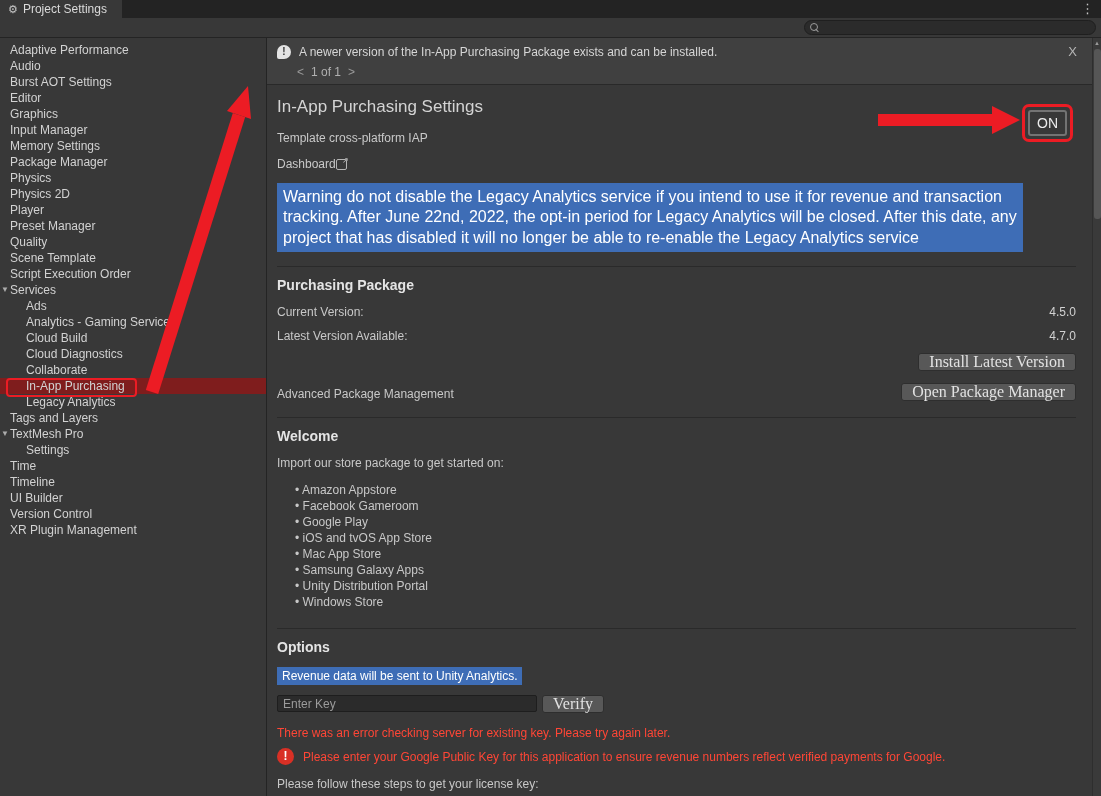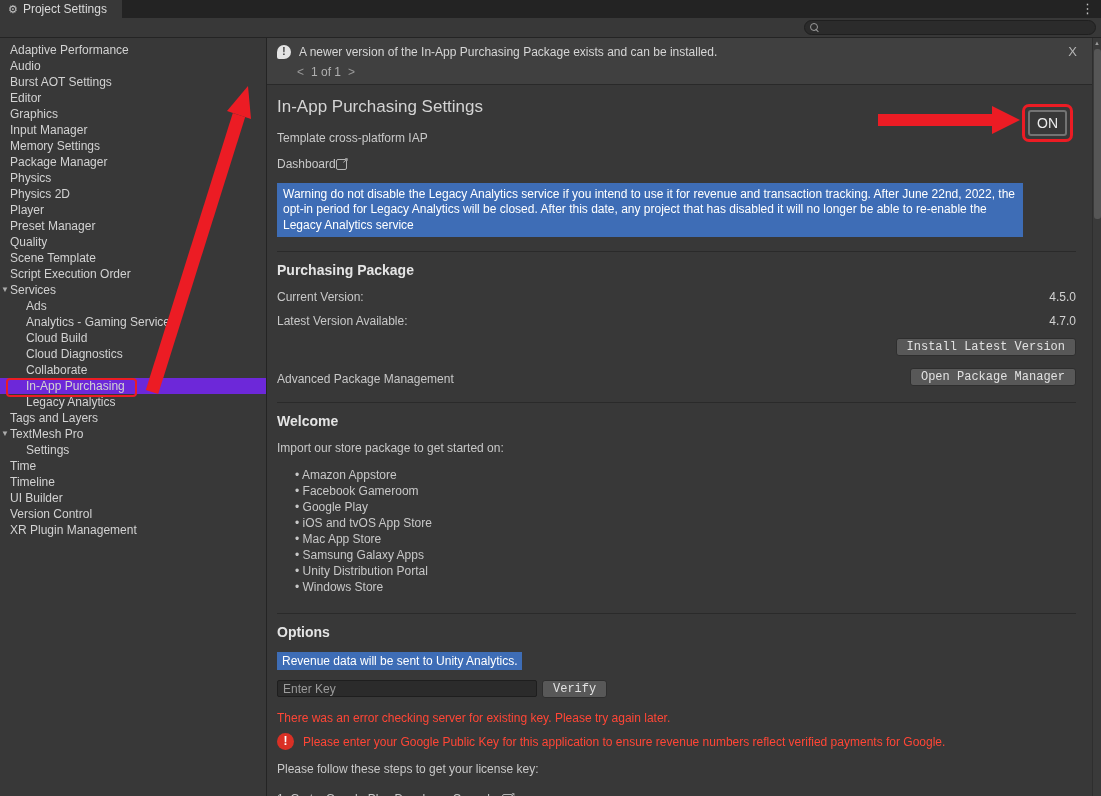--- a/index.html
+++ b/index.html
@@ -22,46 +22,46 @@
   .mag { width:9px; height:9px; position:relative; flex:0 0 9px; }
   .mag::before { content:""; position:absolute; width:6px; height:6px; border:1px solid #9a9a9a; border-radius:50%; top:0; left:0; }
   .mag::after { content:""; position:absolute; width:4px; height:1px; background:#9a9a9a; transform:rotate(45deg); top:7px; left:5px; }
   .searchbox input { flex:1; background:transparent; border:none; outline:none; color:#d0d0d0; font-size:11px; font-family:inherit; }
 
   
   .bodyrow { display:flex; height:758px; }
   .sidebar { width:267px; background:#383838; border-right:1px solid #242424; padding-top:4px; overflow:hidden; flex:0 0 267px; }
   .sb-item { height:16px; line-height:16px; padding-left:10px; color:#d2d2d2; font-size:12px; white-space:nowrap; position:relative; cursor:default; }
   .sb-item.indent { padding-left:26px; }
-  .sb-item.selected { background:#6d28d9; }
+  .sb-item.selected { background:#7f1d1d; }
   .fold-arrow { position:absolute; left:1px; top:0; font-size:8px; color:#ababab; line-height:16px; }
 
   
   .main { flex:1; position:relative; background:#383838; }
   .banner { background:#404040; border-bottom:1px solid #292929; padding:7px 10px 3px 10px; position:relative; margin-right:9px; }
   .banner-row { display:flex; align-items:center; gap:8px; color:#d6d6d6; }
   .info-icon { width:14px; height:14px; border-radius:50% 50% 50% 2px; background:#e4e4e4; color:#333; font-weight:bold; text-align:center; line-height:14px; font-size:10px; flex:0 0 14px; }
   .pager { margin:6px 0 2px 20px; color:#b0b0b0; display:flex; gap:7px; align-items:center; }
   .pager .pg-btn { color:#9a9a9a; cursor:pointer; }
   .banner-close { position:absolute; right:15px; top:6px; color:#b5b5b5; font-size:13px; cursor:pointer; }
 
   .content { padding:10px 16px 0 10px; margin-right:9px; }
   .page-title { font-size:17px; color:#d4d4d4; font-weight:400; margin:2px 0 14px 0; }
   .simplify { margin-bottom:12px; color:#c9c9c9; }
   .dashboard-row { display:inline-flex; align-items:center; margin-bottom:12px; cursor:pointer; color:#c9c9c9; }
   .ext-icon { width:11px; height:11px; border:1px solid #b5b5b5; border-radius:2px; position:relative; display:inline-block; }
   .ext-icon::after { content:"↗"; position:absolute; font-size:8px; top:-4px; right:-3px; color:#b5b5b5; }
-  .warn-box { background:#3e6db6; color:#fff; width:746px; padding:4px 6px; font-size:12px; line-height:1.28; margin-bottom:14px; }
+  .warn-box { background:#3e6db6; color:#fff; width:746px; padding:4px 6px; font-size:16px; line-height:1.28; margin-bottom:14px; }
 
   .section { border-top:1px solid #2a2a2a; padding:10px 0 8px 0; margin-top:2px; }
   .section h2 { font-size:14px; color:#e4e4e4; font-weight:bold; margin-bottom:12px; }
 
   .vrow { display:flex; justify-content:space-between; margin:10px 0; }
   .vrow .value { color:#d2d2d2; }
-  .btn { background:#585858; border:1px solid #2e2e2e; color:#e2e2e2; font-size:12px; padding:1px 10px; border-radius:3px; font-family:Liberation Mono, monospace; cursor:pointer; line-height:14px; }
+  .btn { background:#585858; border:1px solid #2e2e2e; color:#e2e2e2; font-size:16px; padding:1px 10px; border-radius:3px; font-family:Liberation Serif, serif; cursor:pointer; line-height:14px; }
   .btn-row { display:flex; justify-content:flex-end; margin:8px 0; }
   .adv-row { display:flex; justify-content:space-between; align-items:flex-end; margin:12px 0 6px 0; }
 
   .welcome-intro { margin-bottom:6px; }
   .stores { margin:12px 0 8px 18px; }
   .store-item { line-height:16px; color:#c8c8c8; }
   .store-item::before { content:"• "; }
 
   .analytics-chip { display:inline-block; background:#3e6db6; color:#fff; padding:2px 5px; margin-bottom:10px; font-size:12px; }
   .key-row { display:flex; gap:5px; margin-bottom:13px; }

